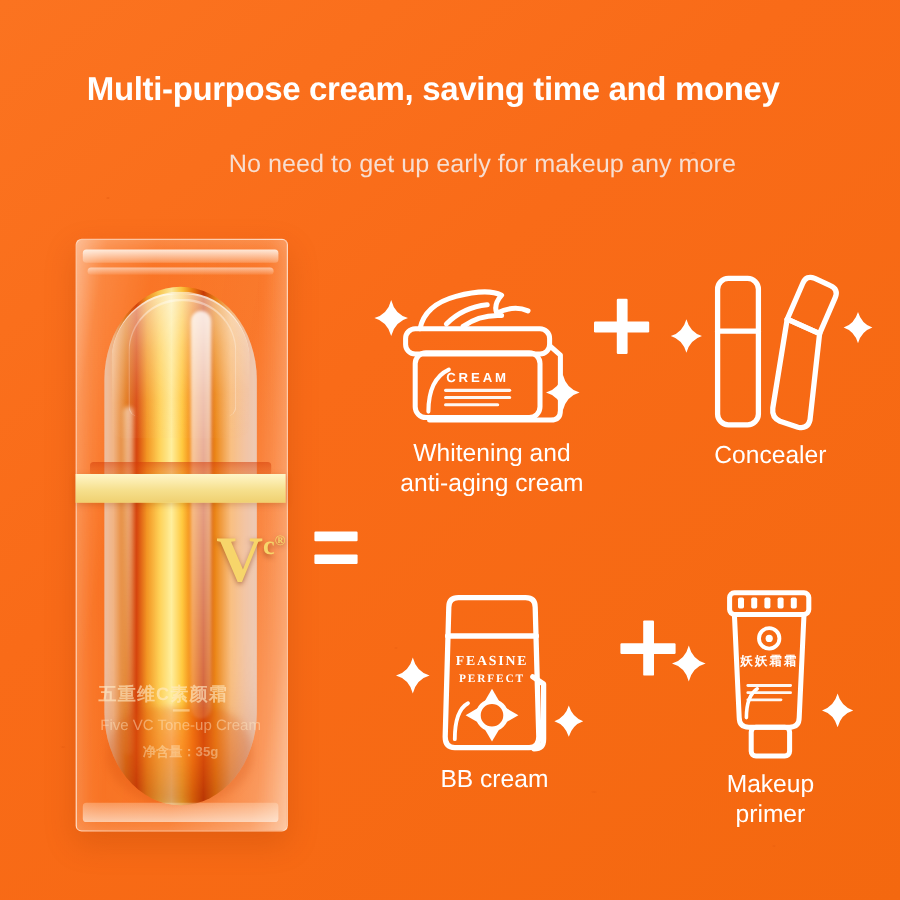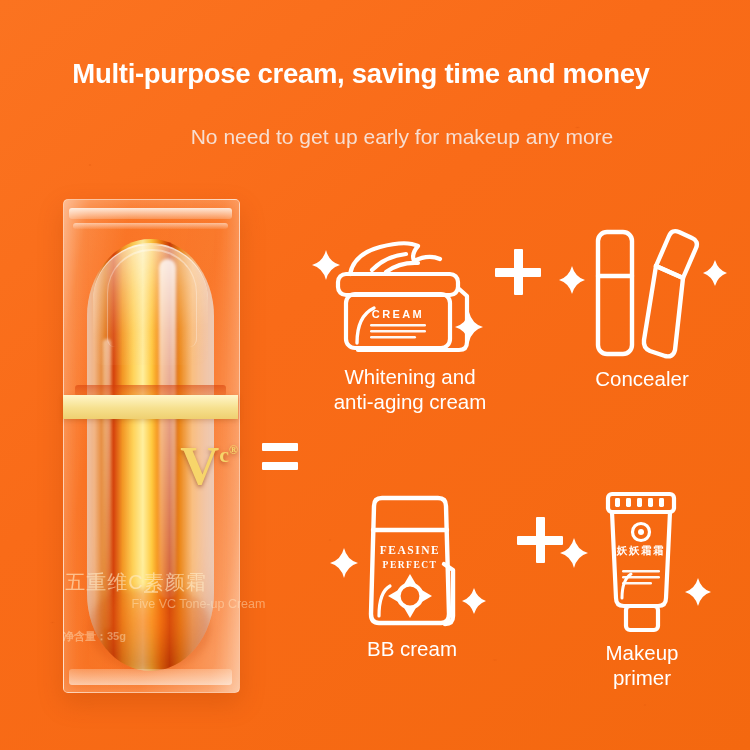--- a/index.html
+++ b/index.html
@@ -187,44 +187,44 @@
     text-shadow: 0 2px 4px rgba(120,40,0,.5);
   }
   .vc-logo sup { font-size: 22px; vertical-align: 22px; }
   .vc-logo .reg { font-size: 12px; vertical-align: 30px; }
   .cn-name {
     position: absolute;
     left: 0; top: 370px;
     width: 146px;
     text-align: center;
     color: rgba(255,236,200,.62);
-    font-size: 20px;
-    font-weight: 400;
+    font-size: 15px;
+    font-weight: 700;
     letter-spacing: 1px;
   }
   .cn-rule {
     position: absolute;
     left: 81px; top: 392px;
     width: 14px; height: 2px;
     background: rgba(255,236,200,.5);
   }
   .en-name {
     position: absolute;
     left: 0; top: 398px;
     width: 175px;
     text-align: center;
     color: rgba(255,230,195,.48);
     font-size: 12.5px;
     line-height: 15px;
-    padding-left: 48px;
   }
   .net-wt {
     position: absolute;
-    left: 0; top: 430px;
+    left: 0; top: 420px;
     width: 175px;
+    text-align: center;
     color: rgba(255,240,210,.42);
     font-size: 11px;
     font-weight: 700;
   }
   .pk-box-bottom {
     position: absolute;
     left: 6px; top: 470px;
     width: 163px; height: 16px;
     border-radius: 3px;
     background: linear-gradient(180deg, rgba(255,236,216,.30), rgba(255,248,240,.62));

